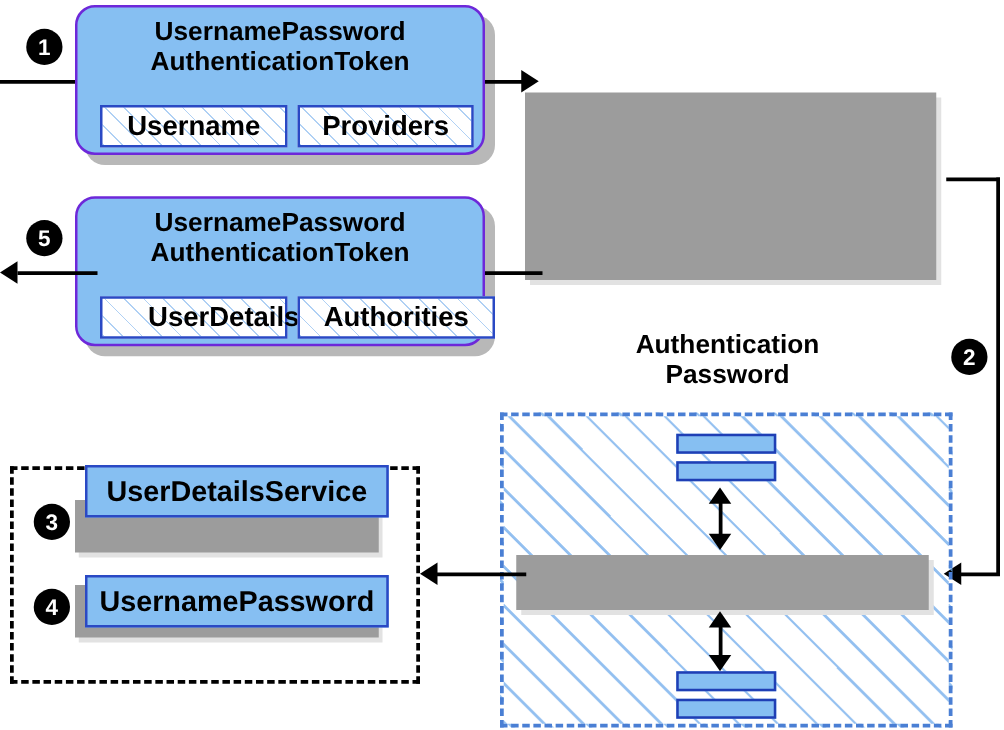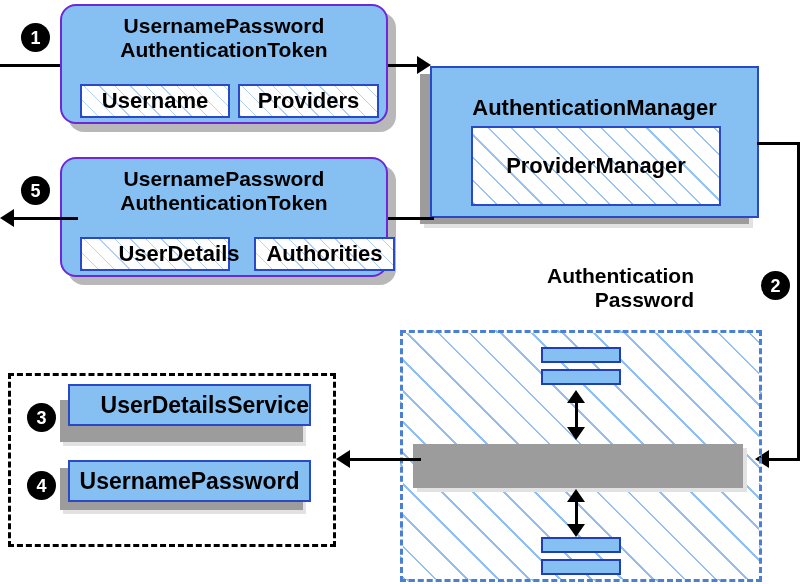--- a/index.html
+++ b/index.html
@@ -56,21 +56,21 @@
              font-size:22px;font-weight:bold;color:#000;}
 
   
   .dash-blue{position:absolute;box-sizing:border-box;
              border:3px dashed #4a7fd4;
              background-image:repeating-linear-gradient(45deg,
                  rgba(110,170,235,.75) 0 2px, rgba(0,0,0,0) 2px 22px);}
   .dash-black{position:absolute;box-sizing:border-box;border:3px dashed #000;
               background:#fff;}
 
-  .ap-title{position:absolute;text-align:right;font-size:21px;
+  .ap-title{position:absolute;text-align:center;font-size:21px;
             font-weight:bold;color:#000;line-height:1.12;}
 
   .minibar{position:absolute;box-sizing:border-box;background:#86bff2;
            border:2px solid #1f3fb5;}
 </style>
 </head>
 <body>
 
 <div id="stage">
 
@@ -92,26 +92,20 @@
     <div class="slot" style="left:176px;top:78px;width:141px;height:34px;">
       <span>Providers</span>
     </div>
   </div>
 
   <div class="line hline" style="left:388px;top:64px;width:32px;"></div>
   <div class="arrow-r" style="left:417px;top:56px;"></div>
 
   <div class="rect-shadow-light" style="left:424px;top:78px;width:329px;height:150px;"></div>
   <div class="rect-shadow-dark" style="left:420px;top:74px;width:329px;height:150px;"></div>
-  <div class="mgr" style="left:430px;top:66px;width:329px;height:152px;">
-    <div class="mgr-title">AuthenticationManager</div>
-    <div class="hatch-box" style="left:39px;top:58px;width:250px;height:80px;">
-      <span>ProviderManager</span>
-    </div>
-  </div>
 
   <div class="line hline" style="left:757px;top:142px;width:43px;"></div>
   <div class="line vline" style="left:797px;top:142px;height:318px;"></div>
   <div class="line hline" style="left:765px;top:458px;width:35px;"></div>
   <div class="arrow-l" style="left:755px;top:450px;"></div>
 
   <div class="bullet" style="left:762px;top:272px;">
     <span>2</span>
   </div>
 
@@ -121,21 +115,21 @@
 
   <div class="token-shadow" style="left:68px;top:165px;width:328px;height:120px;"></div>
   <div class="token" style="left:60px;top:157px;width:328px;height:120px;">
     <div class="token-title">
       <div>UsernamePassword</div>
       <div>AuthenticationToken</div>
     </div>
     <div class="slot" style="left:18px;top:78px;width:150px;height:34px;padding-left:48px;">
       <span>UserDetails</span>
     </div>
-    <div class="slot" style="left:192px;top:78px;width:141px;height:34px;">
+    <div class="slot" style="left:176px;top:78px;width:158px;height:34px;">
       <span>Authorities</span>
     </div>
   </div>
 
   <div class="line hline" style="left:388px;top:217px;width:46px;"></div>
 
   <div class="line hline" style="left:14px;top:217px;width:64px;"></div>
   <div class="arrow-l" style="left:0px;top:209px;"></div>
 
   <div class="ap-title" style="left:470px;top:264px;width:224px;">
@@ -165,21 +159,21 @@
   <div class="line hline" style="left:349px;top:458px;width:72px;"></div>
   <div class="arrow-l" style="left:336px;top:450px;"></div>
 
   <div class="dash-black" style="left:8px;top:373px;width:328px;height:174px;"></div>
 
   <div class="bullet" style="left:28px;top:404px;">
     <span>3</span>
   </div>
   <div class="rect-shadow-light" style="left:63px;top:404px;width:243px;height:42px;"></div>
   <div class="rect-shadow-dark" style="left:60px;top:400px;width:243px;height:42px;"></div>
-  <div class="rect" style="left:68px;top:384px;width:243px;height:42px;justify-content:flex-end;">
+  <div class="rect" style="left:68px;top:372px;width:243px;height:42px;">
     <span>UserDetailsService</span>
   </div>
 
   <div class="bullet" style="left:28px;top:472px;">
     <span>4</span>
   </div>
   <div class="rect-shadow-light" style="left:63px;top:472px;width:243px;height:42px;"></div>
   <div class="rect-shadow-dark" style="left:60px;top:468px;width:243px;height:42px;"></div>
   <div class="rect" style="left:68px;top:460px;width:243px;height:42px;">
     <span>UsernamePassword</span>

